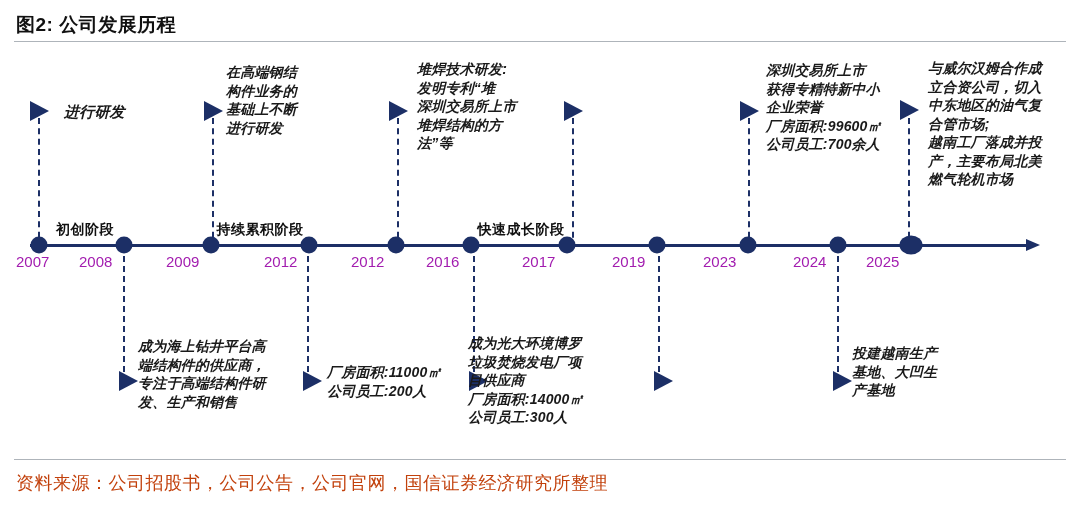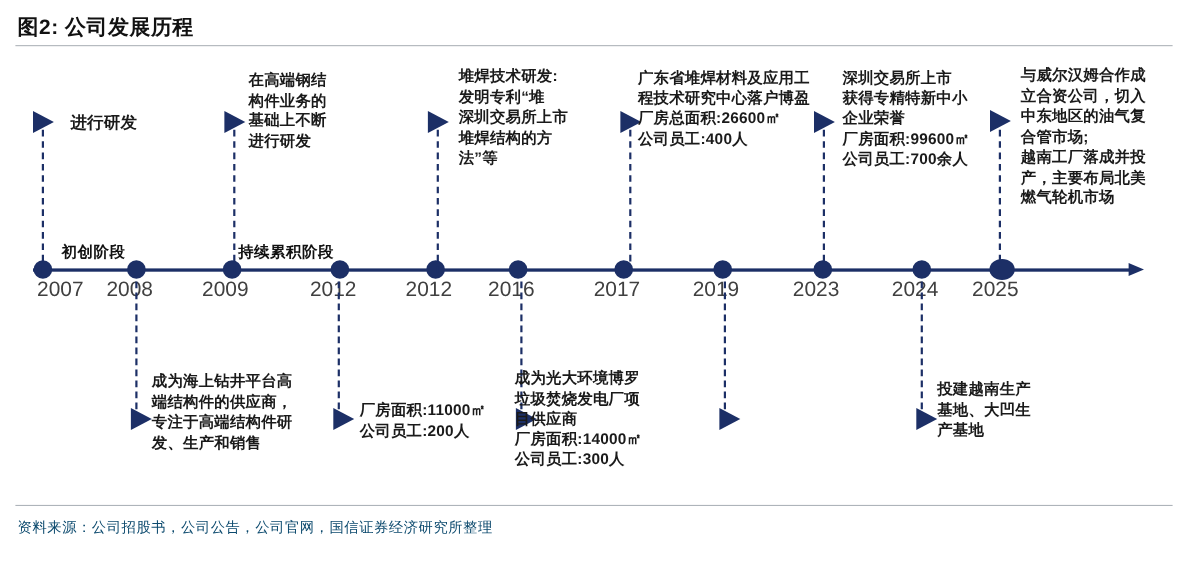--- a/index.html
+++ b/index.html
@@ -2,36 +2,36 @@
 <html><head>
 <meta charset="utf-8">
 <style>
   html,body{margin:0;padding:0;background:#ffffff;}
   body{font-family:"Liberation Sans","DejaVu Sans",sans-serif;color:#1a1a1a;}
   .figure{position:relative;width:1080px;height:524px;background:#fff;overflow:hidden;}
   .fig-title{position:absolute;left:16px;top:12px;font-size:19px;font-weight:700;color:#111;letter-spacing:.5px;}
   .divider{position:absolute;left:14px;right:14px;height:0;border-top:1.5px solid #aeb4ba;}
   .divider.top{top:41px;}
   .divider.bottom{top:459px;}
-  .source{position:absolute;left:16px;top:471px;font-size:13px;color:#0c4a6e;letter-spacing:.5px;}
+  .source{position:absolute;left:16px;top:471px;font-size:18px;color:#c2410c;letter-spacing:.5px;}
   .tl-line{position:absolute;left:30px;top:244px;width:1000px;height:2.5px;background:#1c2f66;}
   .tl-arrowhead{position:absolute;left:1026px;top:239px;width:0;height:0;
     border-top:6px solid transparent;border-bottom:6px solid transparent;border-left:14px solid #1c2f66;}
   .dot{position:absolute;top:245px;width:17px;height:17px;border-radius:50%;
     background:#1c2f66;transform:translate(-50%,-50%);}
   .dot.big{width:23px;height:19px;}
-  .year{position:absolute;top:253px;width:60px;text-align:right;font-size:19px;color:#404040;font-weight:500;}
+  .year{position:absolute;top:253px;width:60px;text-align:left;font-size:15px;color:#a21caf;font-weight:500;}
   .phase{position:absolute;top:221px;text-align:center;font-size:14px;font-weight:700;color:#111;letter-spacing:.5px;}
   .connector{position:absolute;width:0;border-left:2px dashed #1c2f66;}
   .connector.up{top:118px;height:130px;}
   .connector.down{top:256px;height:116px;}
   .m-arrow{position:absolute;width:0;height:0;
     border-top:10px solid transparent;border-bottom:10px solid transparent;border-left:19px solid #1c2f66;}
   .note{position:absolute;font-size:14px;line-height:18.5px;font-weight:600;color:#1a1a1a;
-    white-space:pre-line;letter-spacing:.2px;}
+    white-space:pre-line;letter-spacing:.2px;font-style:italic;}
   .note.single{font-size:15px;}
 </style>
 </head>
 <body>
 
 <div class="figure">
 
   <div class="fig-title">图2: 公司发展历程</div>
   <div class="divider top"></div>
 
@@ -57,20 +57,21 @@
   <div class="year" style="left:351px">2012</div>
   <div class="year" style="left:426px">2016</div>
   <div class="year" style="left:522px">2017</div>
   <div class="year" style="left:612px">2019</div>
   <div class="year" style="left:703px">2023</div>
   <div class="year" style="left:793px">2024</div>
   <div class="year" style="left:866px">2025</div>
 
   <div class="phase" style="left:35px;width:100px">初创阶段</div>
   <div class="phase" style="left:183px;width:154px">持续累积阶段</div>
+  <div class="phase" style="left:444px;width:154px">快速成长阶段</div>
 
   <div class="connector up" style="left:38px"></div>
   <div class="connector up" style="left:212px"></div>
   <div class="connector up" style="left:397px"></div>
   <div class="connector up" style="left:572px"></div>
   <div class="connector up" style="left:748px"></div>
   <div class="connector up" style="left:908px"></div>
 
   <div class="connector down" style="left:123px"></div>
   <div class="connector down" style="left:307px"></div>
@@ -94,24 +95,20 @@
   <div class="note single" style="left:64px;top:103px;width:120px">进行研发</div>
   <div class="note" style="left:226px;top:63px;width:82px">在高端钢结
 构件业务的
 基础上不断
 进行研发</div>
   <div class="note" style="left:417px;top:60px;width:104px">堆焊技术研发:
 发明专利“堆
 深圳交易所上市
 堆焊结构的方
 法”等</div>
-  <div class="note" style="left:580px;top:61px;width:164px">广东省堆焊材料及应用工
-程技术研究中心落户博盈
-厂房总面积:26600㎡
-公司员工:400人</div>
   <div class="note" style="left:766px;top:61px;width:124px">深圳交易所上市
 获得专精特新中小
 企业荣誉
 厂房面积:99600㎡
 公司员工:700余人</div>
   <div class="note" style="left:928px;top:59px;width:126px">与威尔汉姆合作成
 立合资公司，切入
 中东地区的油气复
 合管市场;
 越南工厂落成并投

